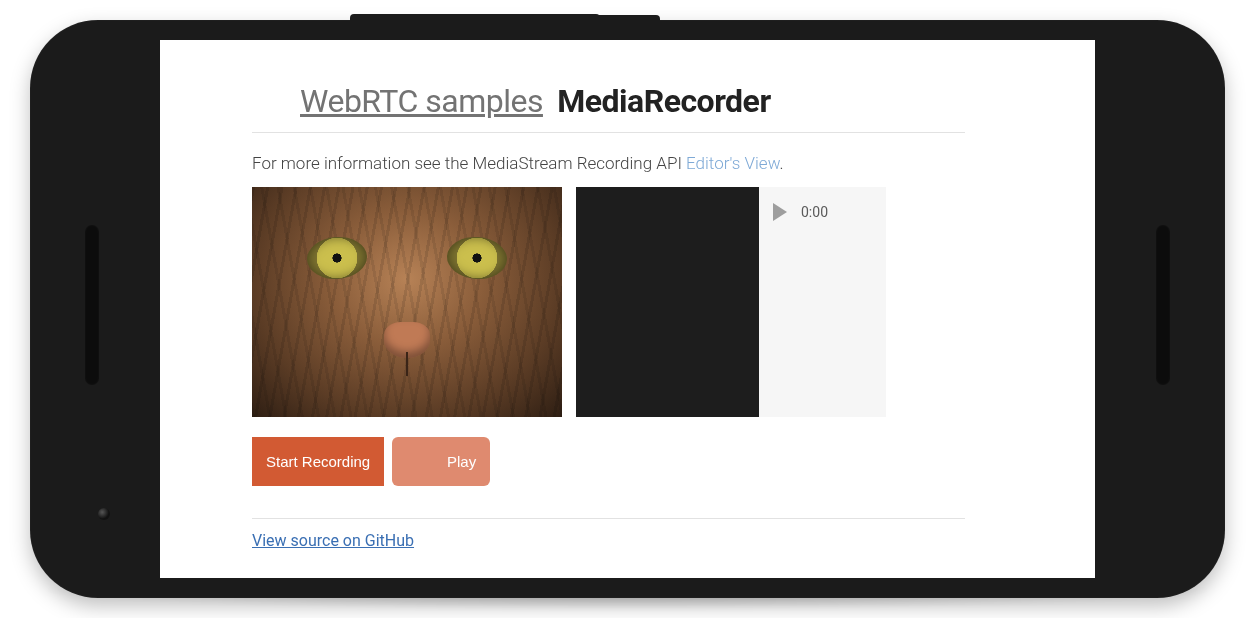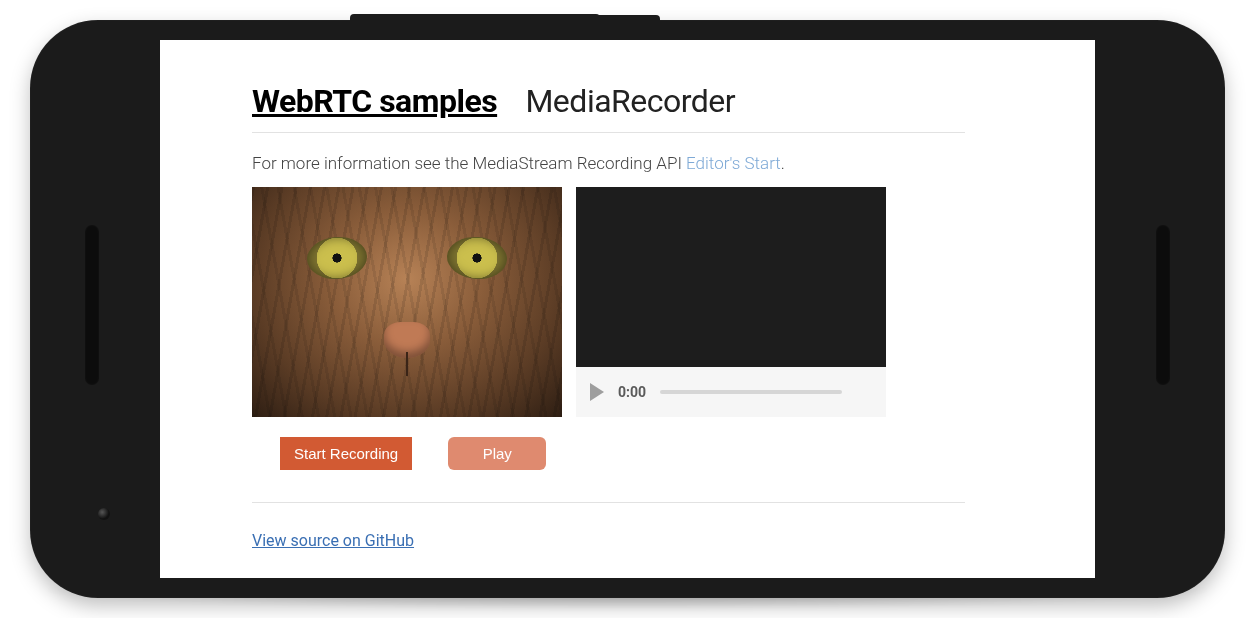--- a/index.html
+++ b/index.html
@@ -73,22 +73,22 @@
   .content {
     padding: 42px 130px 0 92px;
   }
   h1 {
     font-weight: 300;
     font-size: 32px;
     letter-spacing: -0.5px;
     padding-bottom: 12px;
     border-bottom: 1px solid #e2e2e2;
   }
-  h1 .link-part { color: #000000; font-weight: 700; }
-  h1 .title-part { color: #222; font-weight: 400; margin-left: 21px; }
+  h1 .link-part { color: #737373; font-weight: 400; margin-left: 48px; }
+  h1 .title-part { color: #222; font-weight: 700; margin-left: 7px; }
   .intro {
     margin-top: 20px;
     font-size: 17px;
     color: #444;
     font-weight: 300;
   }
   .intro a { color: #7ea9d6; text-decoration: none; }
   .videos {
     display: flex;
     gap: 14px;
@@ -133,23 +133,22 @@
   .stripes {
     position:absolute; inset:0;
     background:
       repeating-linear-gradient(100deg, rgba(0,0,0,0.18) 0 3px, transparent 3px 14px),
       repeating-linear-gradient(80deg,  rgba(0,0,0,0.14) 0 3px, transparent 3px 16px);
     mix-blend-mode: multiply;
     opacity:.6;
   }
   .video-player {
     display: flex;
-    flex-direction: column;
+    flex-direction: row;
     background: #f6f6f6;
-    font-weight: bold;
   }
   .player-surface {
     flex: 1;
     background: #1d1d1d;
   }
   .player-controls {
     height: 50px;
     background: #f6f6f6;
     display: flex;
     align-items: center;
@@ -176,36 +175,35 @@
   .buttons {
     display: flex;
     gap: 8px;
     margin-top: 20px;
   }
   .btn {
     background: #d25a33;
     color: #fff;
     font-size: 15px;
     font-weight: 500;
-    padding: 8px 14px;
+    padding: 16px 14px;
     border: none;
     cursor: pointer;
     min-width: 98px;
-    text-align: center;
-    margin-left: 28px;
+    text-align: right;
   }
   .btn:nth-child(1){ min-width: 98px; }
   .btn.faded { opacity: 0.7; border-radius: 6px; }
   hr.divider {
     margin-top: 32px;
     border: none;
     border-top: 1px solid #e2e2e2;
   }
   .github {
-    margin-top: 28px;
+    margin-top: 12px;
     font-size: 16px;
   }
   .github a {
     color: #3a6fb3;
     text-decoration: underline;
   }
   .shadow-under {
     position:absolute;
     left: 30px; top: 588px;
     width: 1195px; height: 22px;
@@ -227,21 +225,21 @@
 
   <div class="screen">
     <div class="content">
 
       <h1>
         <a href="#" class="link-part">WebRTC samples</a>
         <span class="title-part">MediaRecorder</span>
       </h1>
 
       <p class="intro">
-        <span>For more information see the MediaStream Recording API </span><a href="#">Editor's Start</a><span>.</span>
+        <span>For more information see the MediaStream Recording API </span><a href="#">Editor's View</a><span>.</span>
       </p>
 
       <div class="videos">
         <div class="video-live">
           <div class="stripes"></div>
           <div class="cat-eye left"></div>
           <div class="cat-eye right"></div>
           <div class="cat-nose"></div>
         </div>
 

